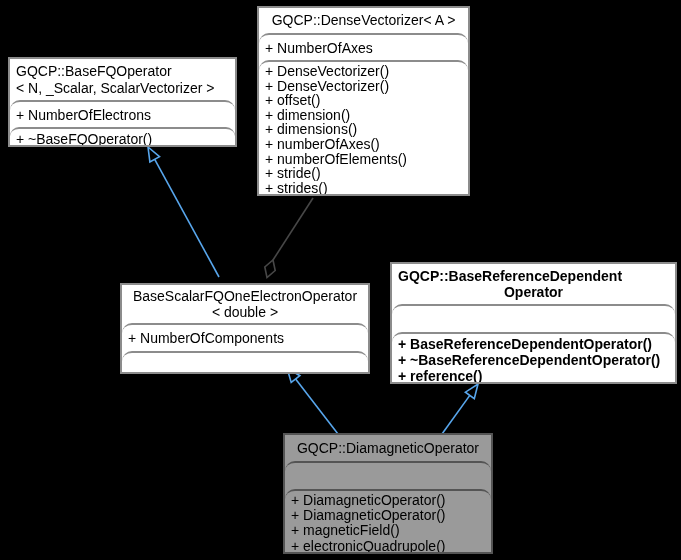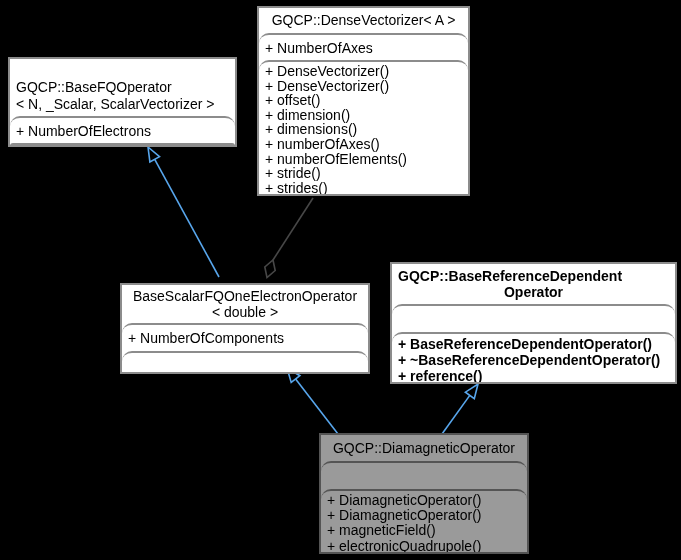--- a/index.html
+++ b/index.html
@@ -11,21 +11,21 @@
   .stage{position:relative;width:681px;height:560px;background:var(--bg);overflow:hidden;
          font-family:"Liberation Sans", sans-serif;}
   .edges{position:absolute;left:0;top:0;width:681px;height:560px;}
   .edge-inh{stroke:var(--edge-inh);stroke-width:1.6;fill:none;}
   .head-inh{stroke:var(--edge-inh);stroke-width:1.6;fill:var(--bg);stroke-linejoin:miter;}
   .edge-usage{stroke:var(--edge-usage);stroke-width:1.6;fill:none;}
   .diamond{stroke:var(--edge-usage);stroke-width:1.6;fill:var(--bg);}
   .uml-box{position:absolute;box-sizing:border-box;background:var(--node-fill);
            border:2px solid var(--node-border);display:flex;flex-direction:column;
            color:var(--text);font-size:14px;}
-  .uml-box.highlight{background:var(--hl-fill);border-color:var(--hl-border);margin-left:36px;}
+  .uml-box.highlight{background:var(--hl-fill);border-color:var(--hl-border);}
   .sec{box-sizing:border-box;flex:0 0 auto;}
   .sec + .sec{border-top:2px solid var(--node-border);border-radius:10px;}
   .highlight .sec + .sec{border-top-color:var(--hl-border);}
   .sec.title{display:flex;flex-direction:column;justify-content:center;text-align:center;line-height:16.5px;}
   .sec.title.align-left{text-align:left;padding-left:6px;}
   .sec.title.mixed .t1{text-align:left;padding-left:6px;}
   .sec.attrs{display:flex;align-items:center;padding:0 6px;white-space:nowrap;}
   .sec.methods{flex:1 1 auto;padding:2px 6px;overflow:hidden;}
   .methods .m{line-height:16px;white-space:nowrap;}
   .box-dv .methods .m{line-height:14.6px;}
@@ -45,21 +45,21 @@
     <polygon class="head-inh" points="287,368 299.9,375.7 291.2,382.5"></polygon>
 
     <line class="edge-inh" x1="442" y1="434" x2="469.8" y2="395.4"></line>
     <polygon class="head-inh" points="478,384 474.3,398.6 465.4,392.2"></polygon>
 
     <line class="edge-usage" x1="313" y1="198" x2="273" y2="260"></line>
     <polygon class="diamond" points="273,260 275.2,270.5 267,277.5 264.8,267"></polygon>
   </svg>
 
   <div class="uml-box box-bfq" style="left:8px;top:57px;width:229px;height:90px;">
-    <div class="sec title align-left" style="height:41px;margin-top:16px;">
+    <div class="sec title align-left" style="height:41px;">
       <div class="t1">GQCP::BaseFQOperator</div>
       <div class="t2">&lt; N, _Scalar, ScalarVectorizer &gt;</div>
     </div>
     <div class="sec attrs" style="height:27px;">
       <span class="m">+ NumberOfElectrons</span>
     </div>
     <div class="sec methods">
       <div class="m">+ ~BaseFQOperator()</div>
     </div>
   </div>

